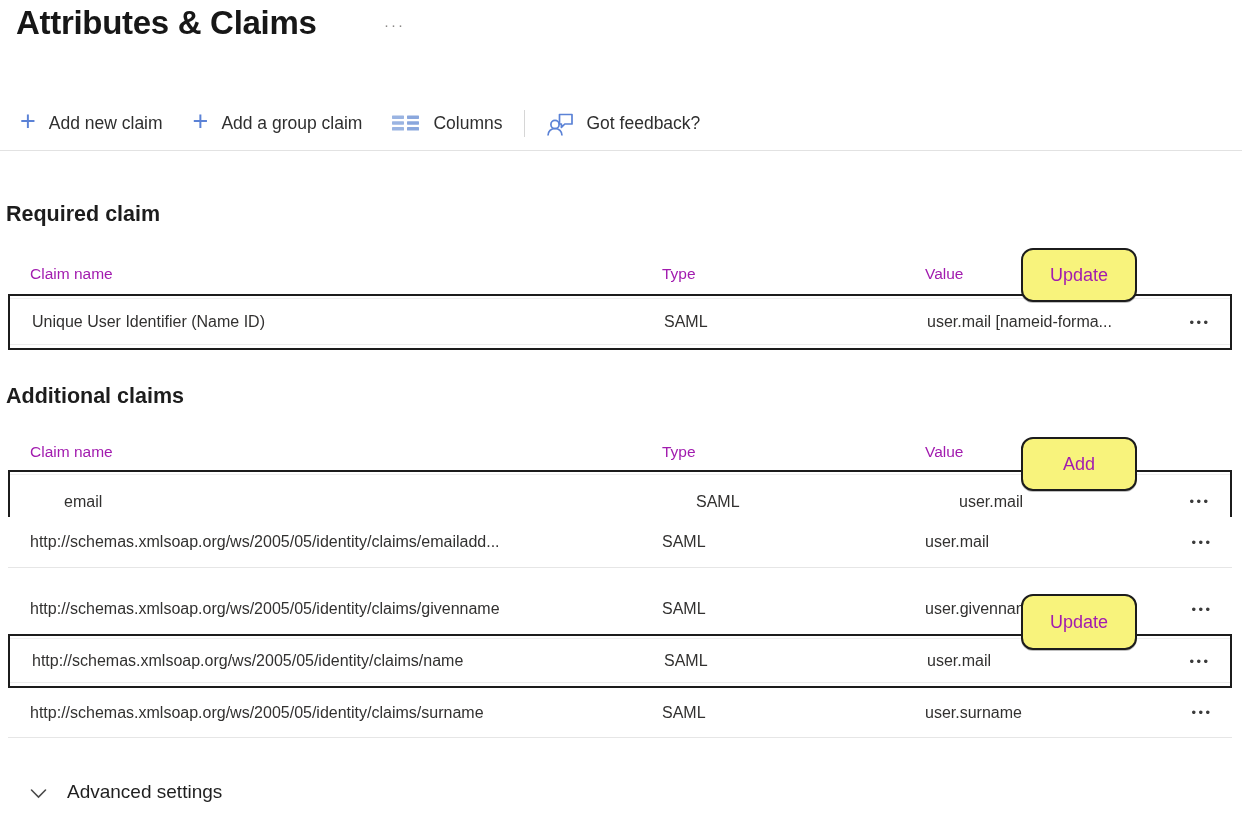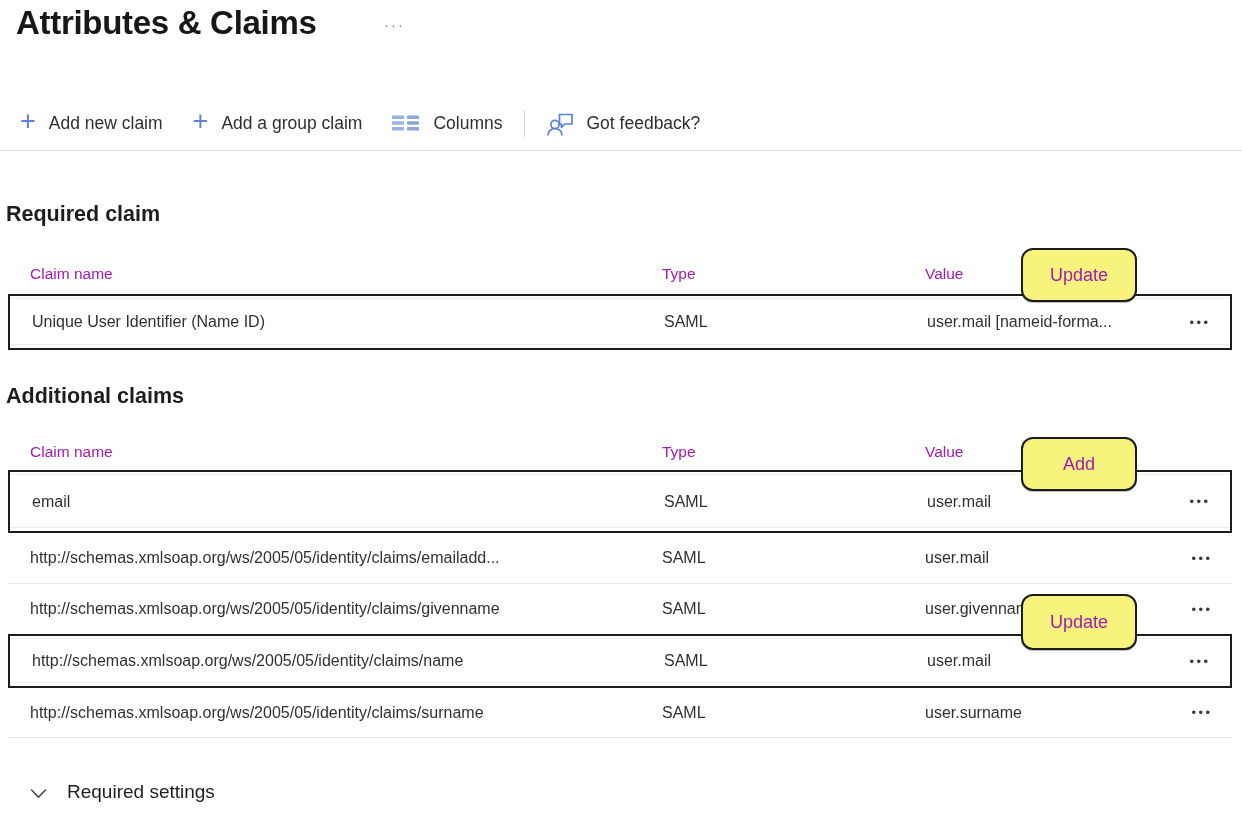--- a/index.html
+++ b/index.html
@@ -61,22 +61,22 @@
   .hdr{font-weight:400;font-size:15.5px;color:#a21caf;}
   .cell{font-size:16px;color:#323130;}
   .menu-dots{
     font-size:13px;letter-spacing:2.5px;color:#3b3b3b;cursor:pointer;
     padding-left:2px;
   }
 
   #required-header{top:254px;height:40px;}
   #required-box{top:294px;height:56px;}
   #additional-header{top:434px;height:36px;}
-  #row-email{top:470px;height:63px;}
-  #row-emailaddr{top:533px;height:51px;border-bottom:1px solid #e6e6e6;box-sizing:border-box;}
+  #row-email{top:470px;height:63px;padding-left:32px;}
+  #row-emailaddr{top:517px;height:51px;border-bottom:1px solid #e6e6e6;box-sizing:border-box;}
   #row-givenname{top:584px;height:50px;}
   #row-name{top:634px;height:54px;}
   #row-surname{top:688px;height:50px;border-bottom:1px solid #e6e6e6;box-sizing:border-box;}
 
   .hl-box{
     border:2px solid #1c1c1c;box-sizing:border-box;background:#fff;position:absolute;
   }
   .hl-box::before{
     content:"";position:absolute;left:0;right:0;top:2px;height:1px;background:#efefef;
   }
@@ -233,16 +233,16 @@
   <div class="callout" id="callout-required-update">Update</div>
   <div class="callout" id="callout-email-add">Add</div>
   <div class="callout" id="callout-name-update">Update</div>
 
   <div class="advanced">
     <span class="chev">
       <svg width="17" height="11" viewBox="0 0 17 11" fill="none" stroke="#4a4a4a" stroke-width="1.6" stroke-linecap="round">
         <path d="M1.5 2 L8.5 9 L15.5 2"></path>
       </svg>
     </span>
-    <span>Required settings</span>
+    <span>Advanced settings</span>
   </div>
 
 </div>
 
 </body></html>

